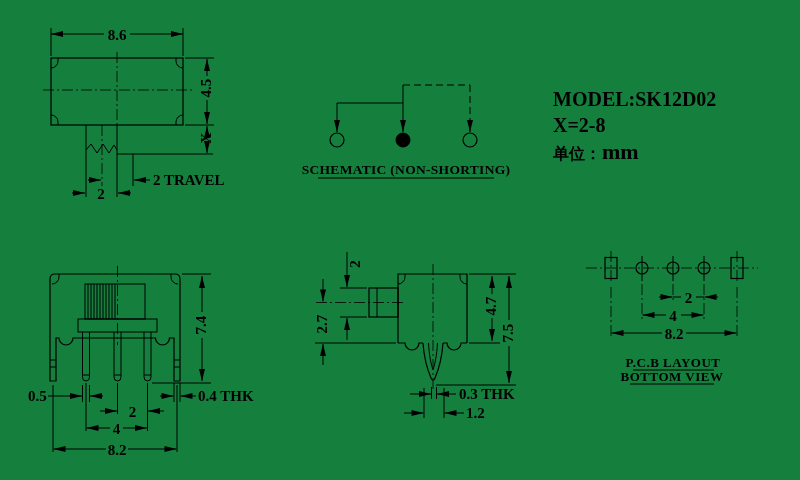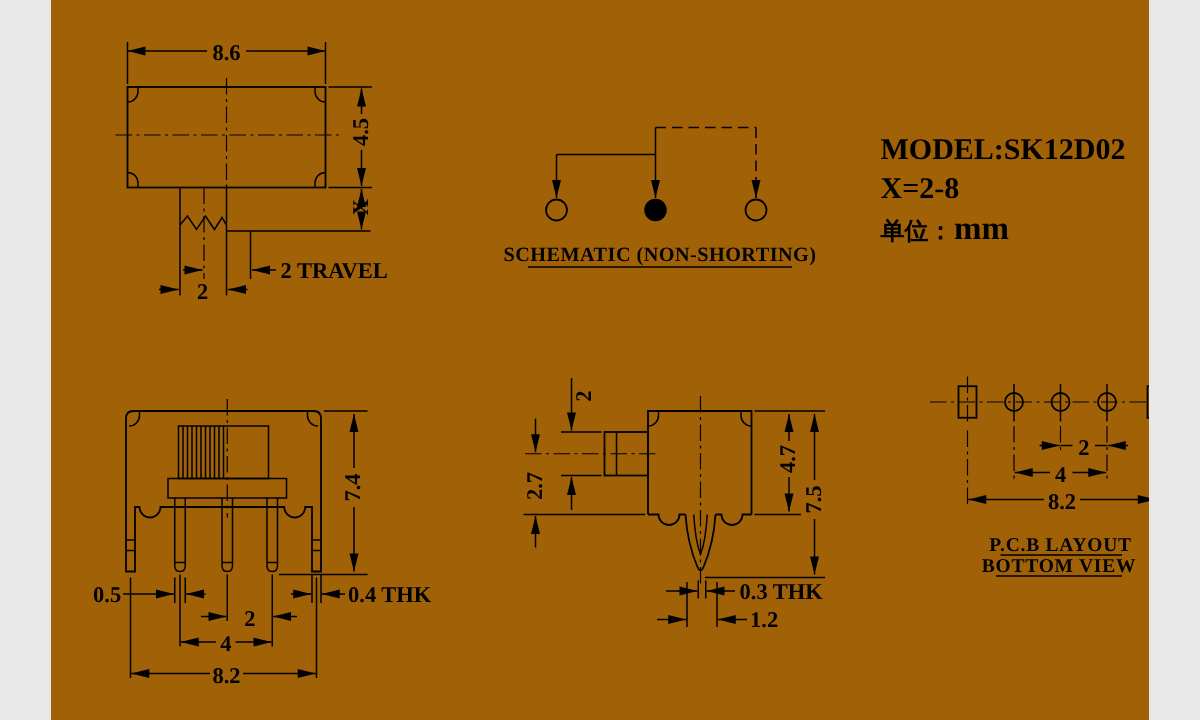--- a/index.html
+++ b/index.html
@@ -1,16 +1,16 @@
 <!DOCTYPE html>
 <html><head>
 <meta charset="utf-8">
 <style>
   html,body{margin:0;padding:0;background:#e8e8e8;}
-  .page{width:732px;height:480px;background:#a16207;position:relative;margin:0 auto;overflow:hidden;}
+  .page{width:800px;height:480px;background:#15803d;position:relative;margin:0 auto;overflow:hidden;}
   svg{display:block;}
   svg text{font-family:"Liberation Serif","DejaVu Serif",serif;font-weight:bold;fill:#000;}
   .ln{stroke:#000;stroke-width:1;fill:none;}
   .lw{stroke:#000;stroke-width:1.2;fill:none;}
   .cl{stroke:#000;stroke-width:0.8;fill:none;stroke-dasharray:11 3 2 3;}
   .dsh{stroke:#000;stroke-width:1;fill:none;stroke-dasharray:7 4;}
   .m{marker-end:url(#arw);}
   .d{font-size:15px;}
   .lbl{font-size:13.5px;letter-spacing:0.3px;}
   .pl{font-size:13px;letter-spacing:0.5px;}

